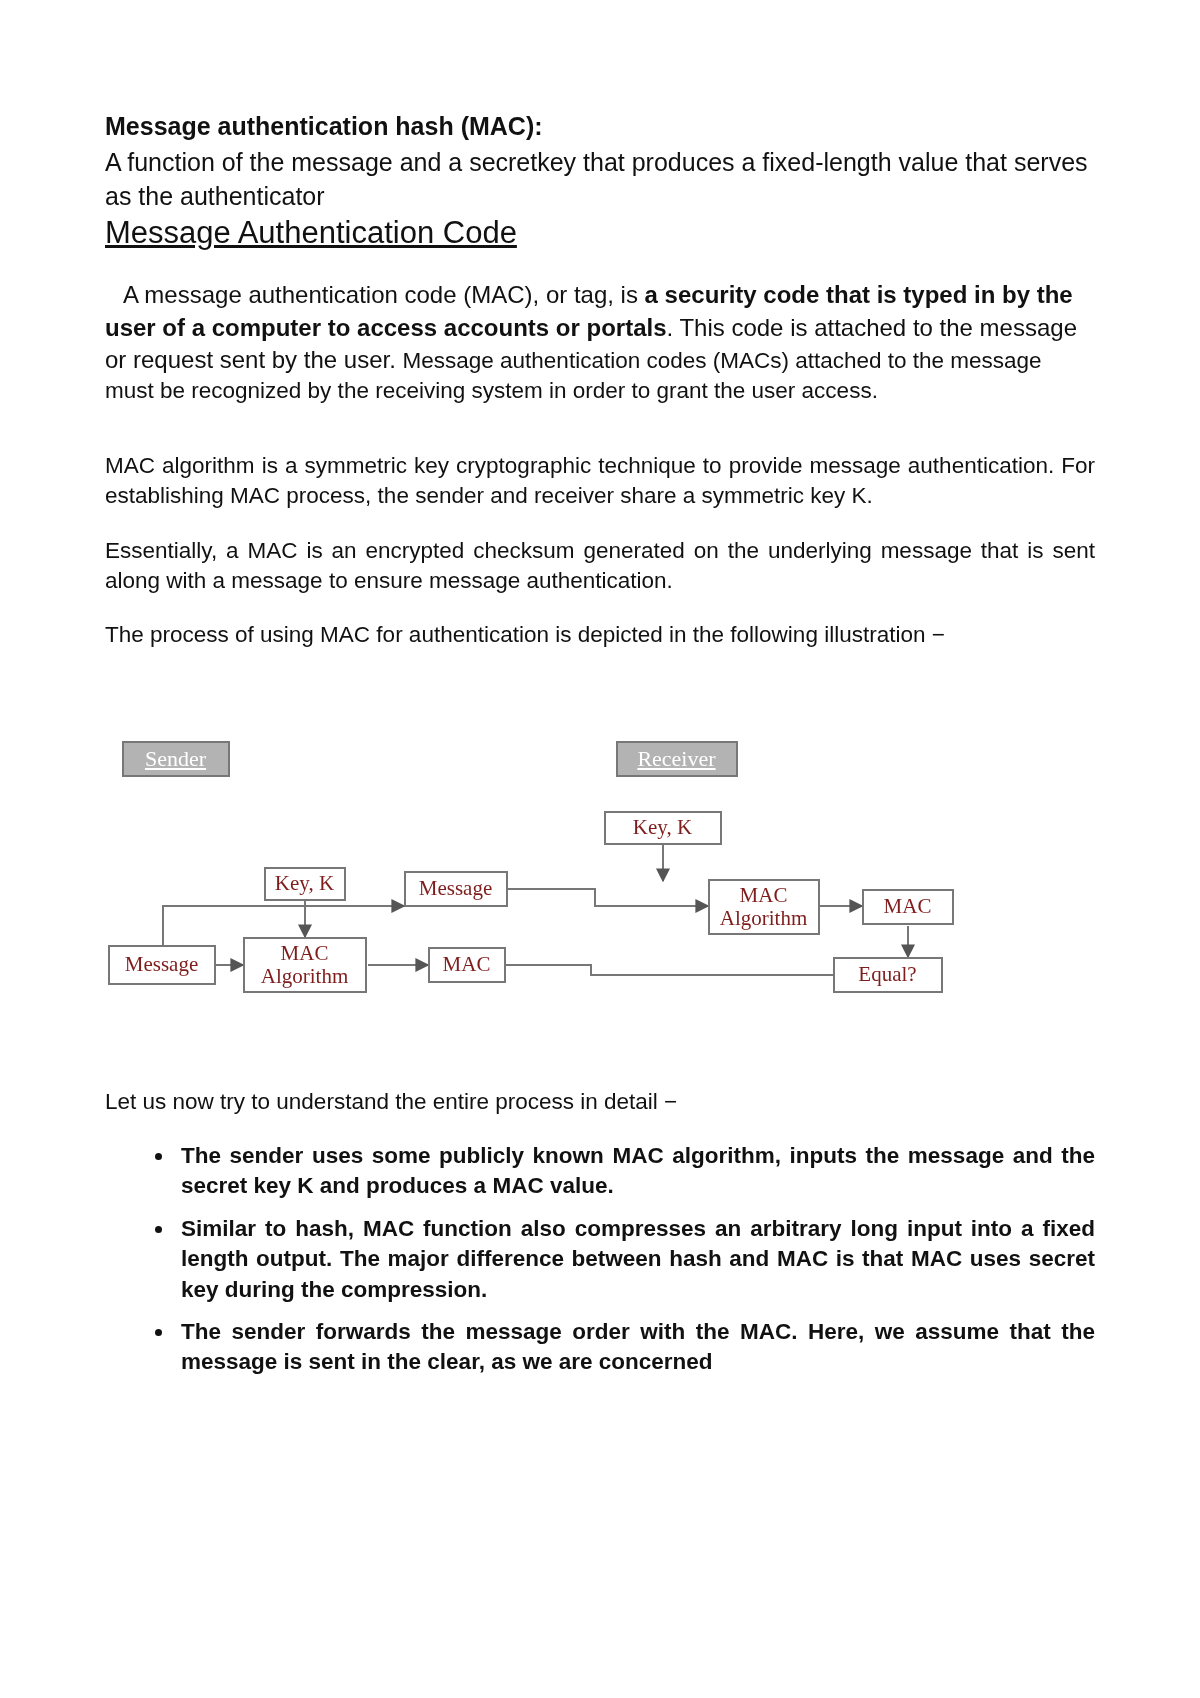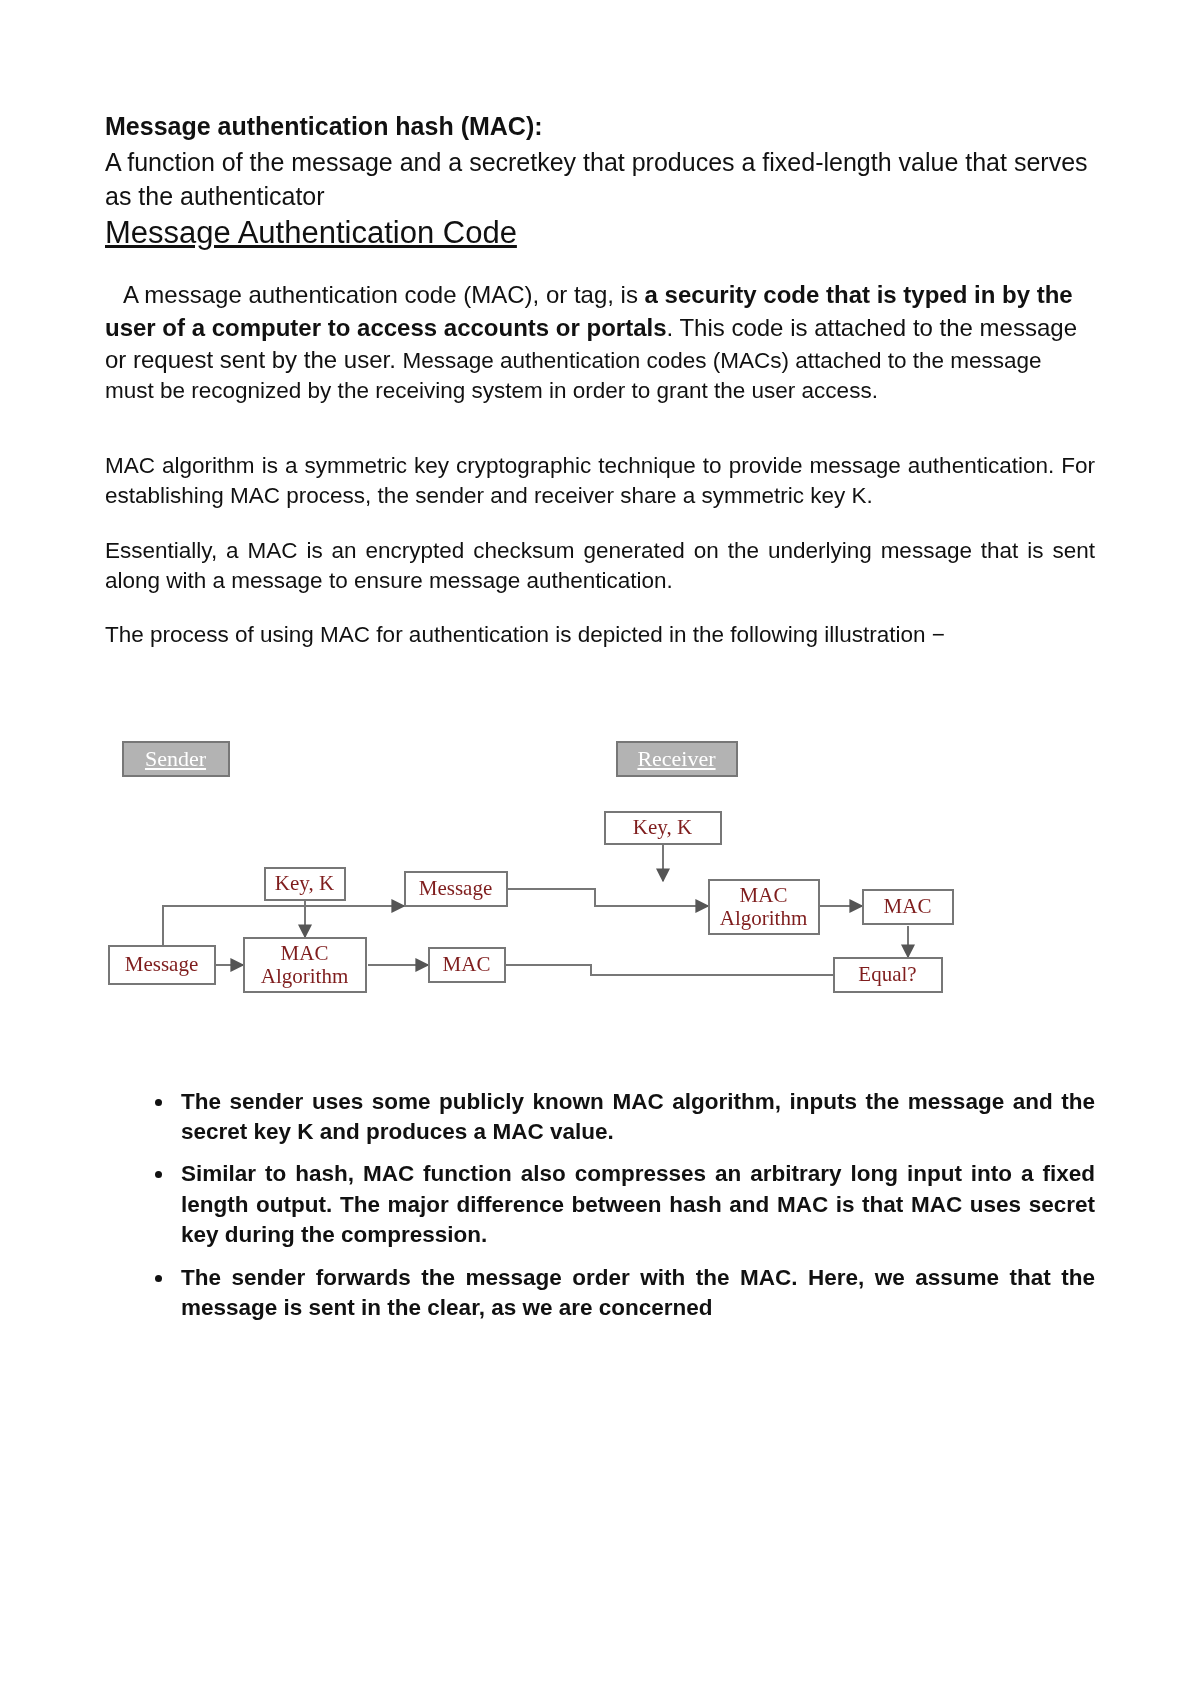--- a/index.html
+++ b/index.html
@@ -155,20 +155,21 @@
     <div class="node" style="left:600px; top:138px; width:112px; height:56px; flex-direction:column; line-height:1.1;">
       <span>MAC</span>
       <span>Algorithm</span>
     </div>
     <div class="node" style="left:754px; top:148px; width:92px; height:36px;">MAC</div>
     <div class="node" style="left:725px; top:216px; width:110px; height:36px;">Equal?</div>
   </div>
 
   <div class="gap-lg"></div>
 
+  <p class="para">Let us now try to understand the entire process in detail −</p>
 
   <ul class="bullets">
     <li>The sender uses some publicly known MAC algorithm, inputs the message and the secret key K and produces a MAC value.</li>
     <li>Similar to hash, MAC function also compresses an arbitrary long input into a fixed length output. The major difference between hash and MAC is that MAC uses secret key during the compression.</li>
     <li>The sender forwards the message order with the MAC. Here, we assume that the message is sent in the clear, as we are concerned</li>
   </ul>
 
 </div>
 
 </body></html>

